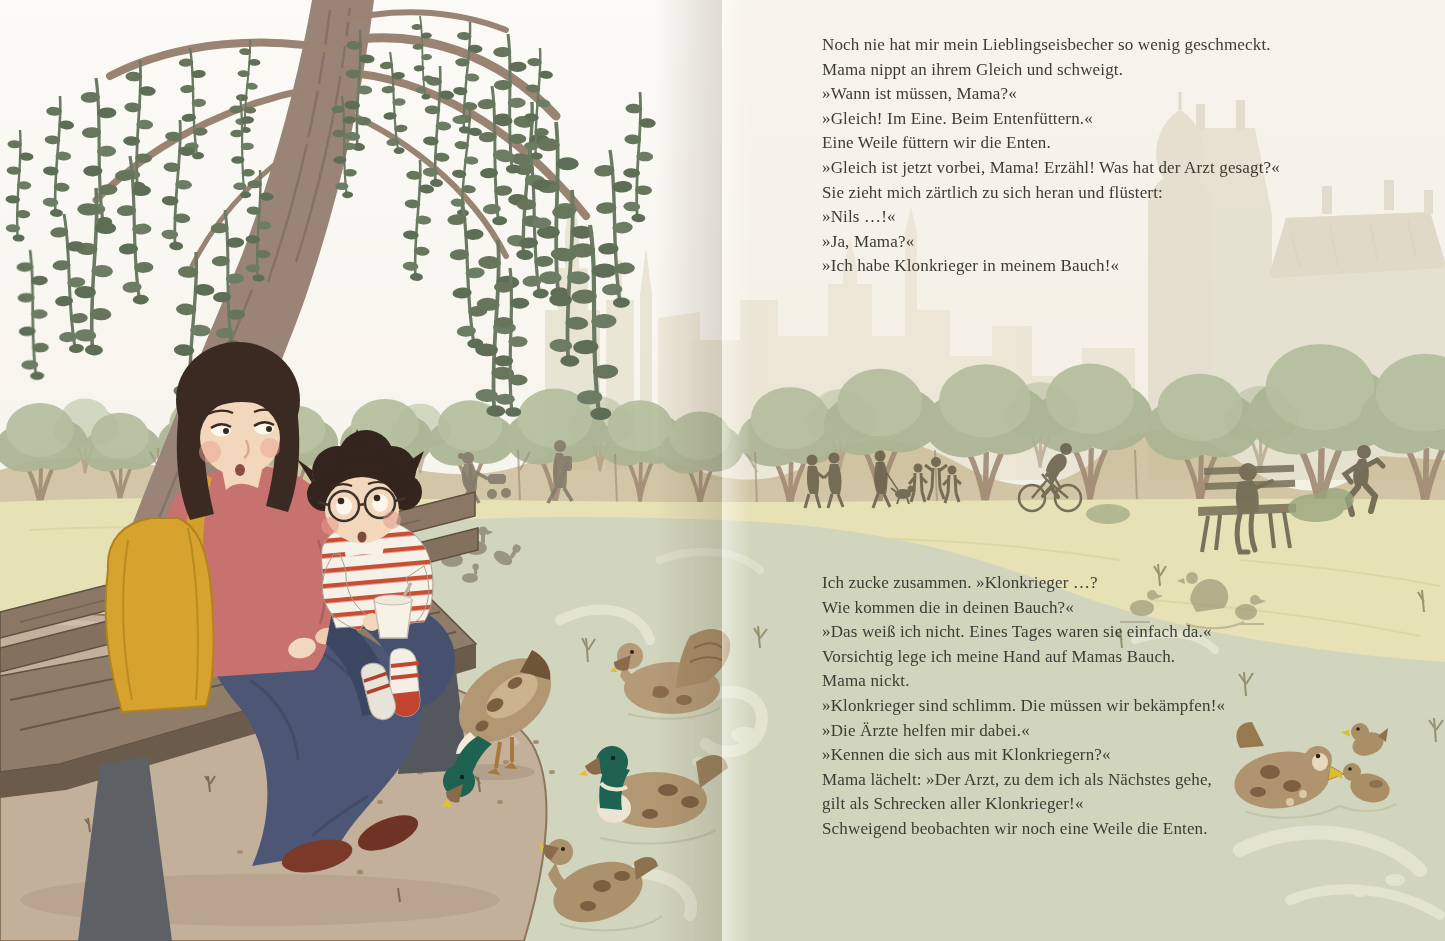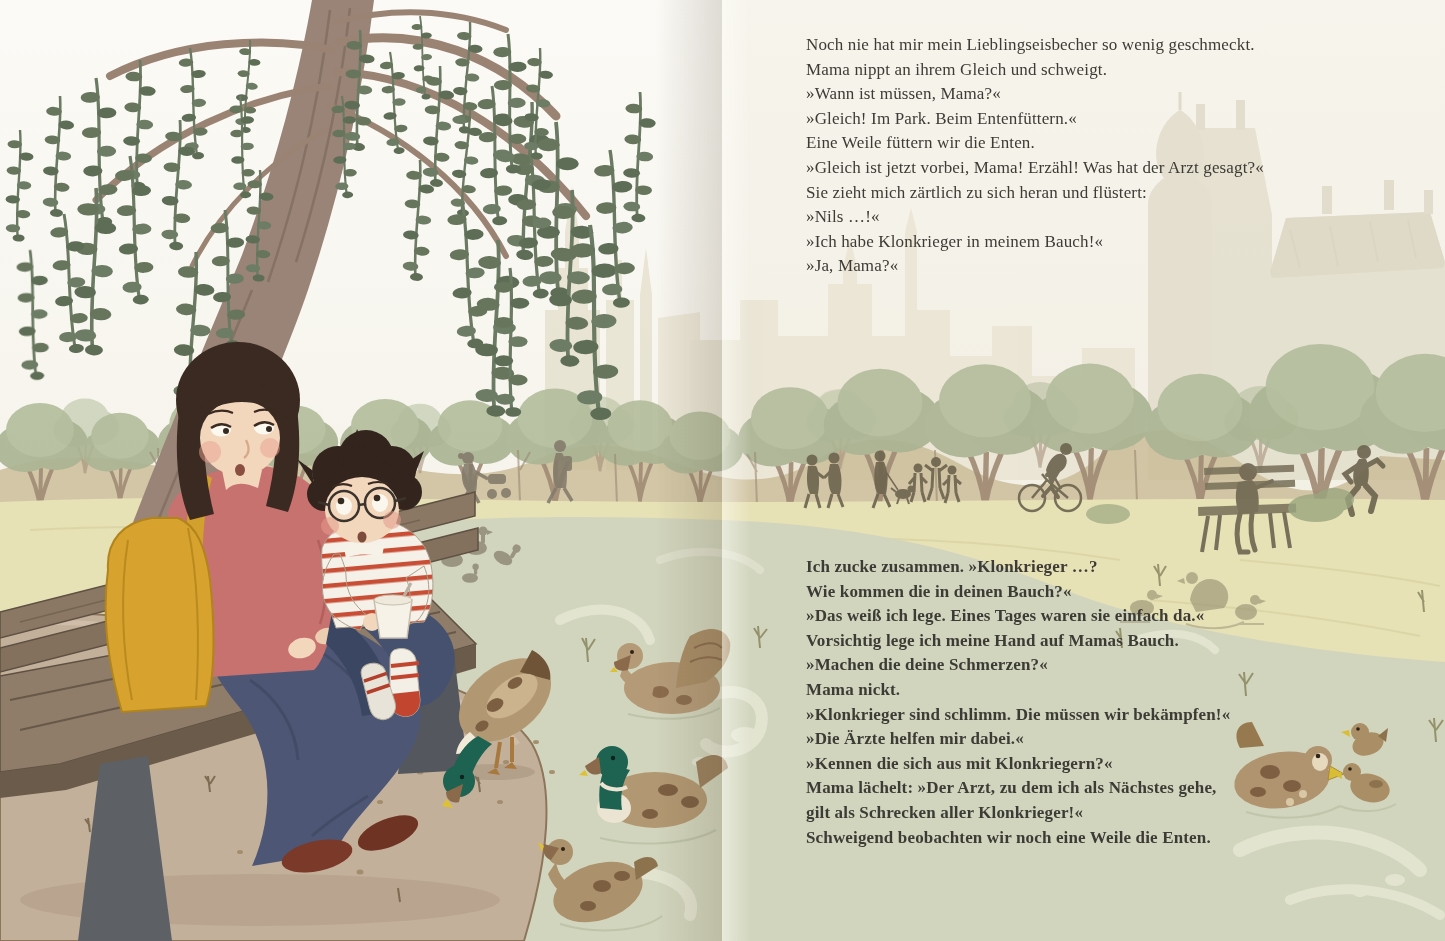--- a/index.html
+++ b/index.html
@@ -1,23 +1,23 @@
 <!DOCTYPE html>
 <html><head>
 <meta charset="utf-8">
 <style>
   html,body{margin:0;padding:0;background:#e8e4d8;}
   .stage{position:relative;width:1445px;height:941px;overflow:hidden;background:#f6f3ea;
          font-family:"Liberation Serif","DejaVu Serif",serif;}
   .stage svg{position:absolute;left:0;top:0;}
   .story{position:absolute;font-size:17px;line-height:24.6px;color:#3d3b35;
          letter-spacing:.15px;white-space:nowrap;z-index:5;}
-  .story .line{height:24.6px;}
+  .story .line{height:24.6px;margin-left:16px;}
   #p1{left:806px;top:33px;}
-  #p2{left:806px;top:555px;font-weight:bold;}
+  #p2{left:806px;top:571px;}
 </style>
 </head>
 <body>
 
 <div class="stage">
 
 <svg width="1445" height="941" viewBox="0 0 1445 941">
   <defs>
     <linearGradient id="skyGrad" x1="0" y1="0" x2="0" y2="1">
       <stop offset="0" stop-color="#fbfaf6"></stop>
@@ -521,34 +521,33 @@
   </g>
 
   <rect x="656" y="0" width="66" height="941" fill="url(#gutL)"></rect>
   <rect x="722" y="0" width="30" height="941" fill="url(#gutR)"></rect>
 </svg>
 
 <div class="story" id="p1">
   <div class="line">Noch nie hat mir mein Lieblingseisbecher so wenig geschmeckt.</div>
   <div class="line">Mama nippt an ihrem Gleich und schweigt.</div>
   <div class="line">»Wann ist müssen, Mama?«</div>
-  <div class="line">»Gleich! Im Park. Beim Entenfüttern.«</div>
+  <div class="line">»Gleich! Im Eine. Beim Entenfüttern.«</div>
   <div class="line">Eine Weile füttern wir die Enten.</div>
   <div class="line">»Gleich ist jetzt vorbei, Mama! Erzähl! Was hat der Arzt gesagt?«</div>
   <div class="line">Sie zieht mich zärtlich zu sich heran und flüstert:</div>
   <div class="line">»Nils …!«</div>
+  <div class="line">»Ja, Mama?«</div>
   <div class="line">»Ich habe Klonkrieger in meinem Bauch!«</div>
-  <div class="line">»Ja, Mama?«</div>
 </div>
 <div class="story" id="p2">
   <div class="line">Ich zucke zusammen. »Klonkrieger …?</div>
   <div class="line">Wie kommen die in deinen Bauch?«</div>
-  <div class="line">»Das weiß ich lege. Eines Tages waren sie einfach da.«</div>
+  <div class="line">»Das weiß ich nicht. Eines Tages waren sie einfach da.«</div>
   <div class="line">Vorsichtig lege ich meine Hand auf Mamas Bauch.</div>
-  <div class="line">»Machen die deine Schmerzen?«</div>
   <div class="line">Mama nickt.</div>
   <div class="line">»Klonkrieger sind schlimm. Die müssen wir bekämpfen!«</div>
   <div class="line">»Die Ärzte helfen mir dabei.«</div>
   <div class="line">»Kennen die sich aus mit Klonkriegern?«</div>
   <div class="line">Mama lächelt: »Der Arzt, zu dem ich als Nächstes gehe,</div>
   <div class="line">gilt als Schrecken aller Klonkrieger!«</div>
   <div class="line">Schweigend beobachten wir noch eine Weile die Enten.</div>
 </div>
 
 </div>

